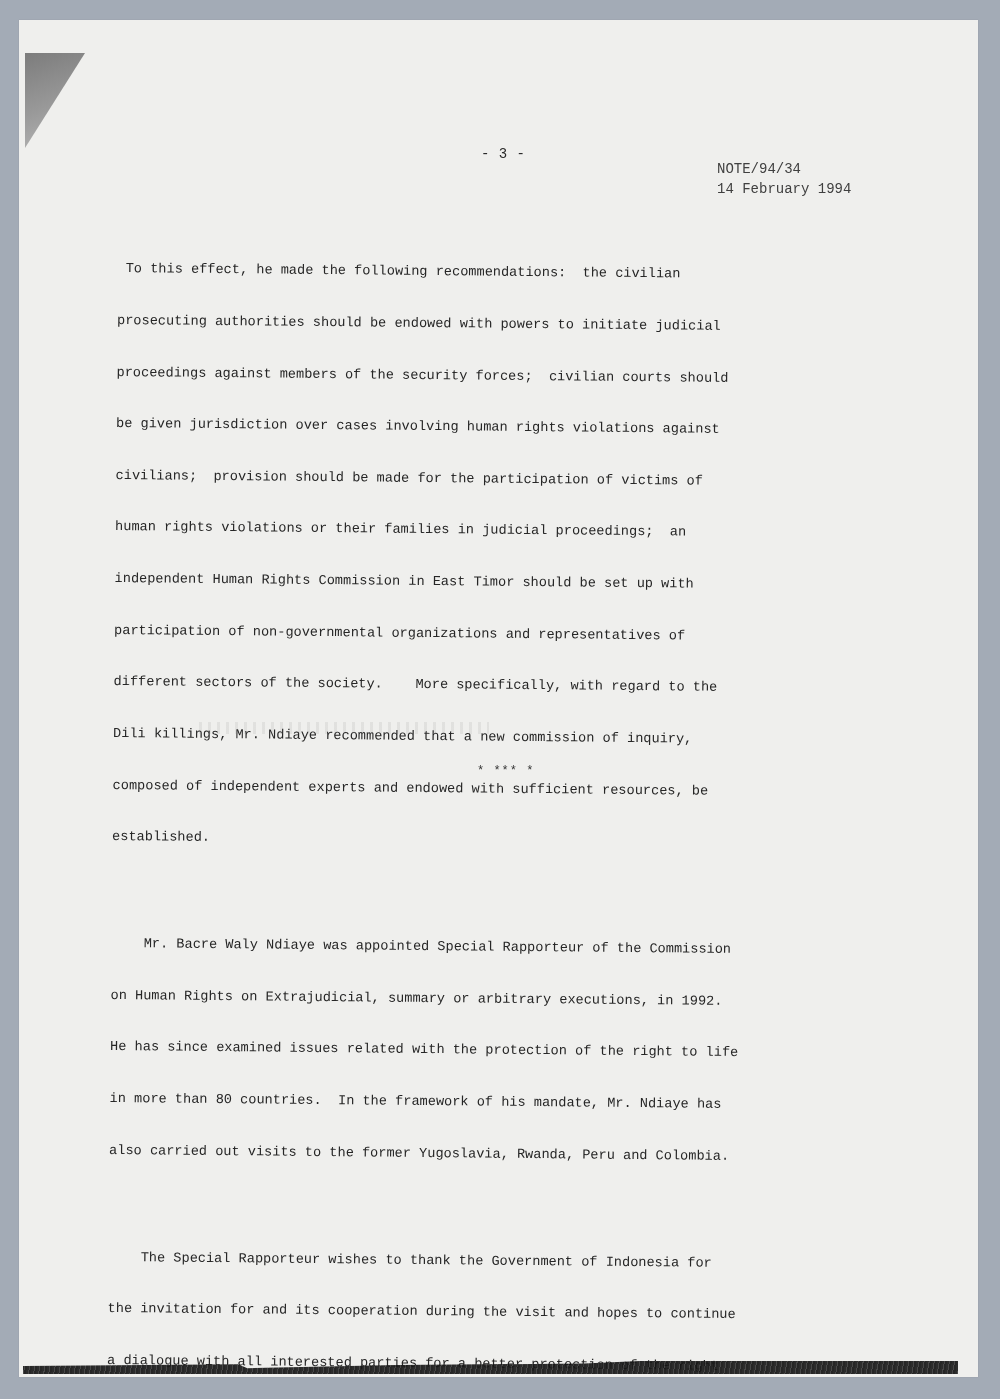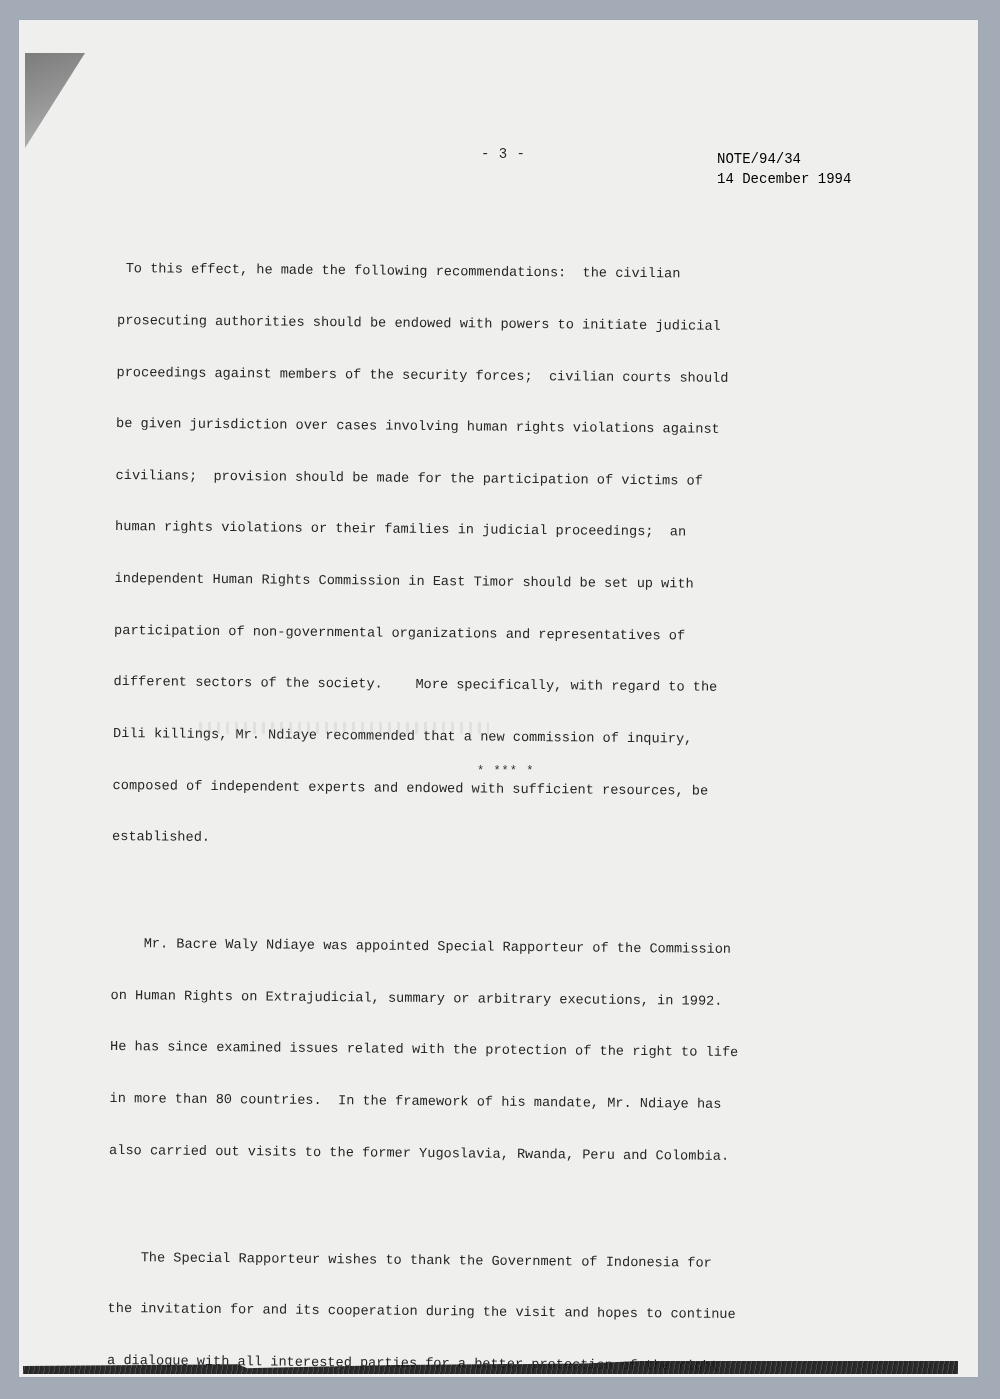--- a/index.html
+++ b/index.html
@@ -36,24 +36,24 @@
       position: absolute;
       left: 462px;
       top: 126px;
       font-size: 14px;
       color: #2a2a2a;
       letter-spacing: 0.5px;
     }
     .doc-ref {
       position: absolute;
       left: 698px;
-      top: 129px;
+      top: 139px;
       font-size: 14px;
       line-height: 20px;
-      color: #000000;
+      color: #404040;
     }
     .doc-ref div { white-space: pre; }
     .body-text {
       position: absolute;
       left: 99px;
       top: 206px;
       width: 760px;
       font-size: 13.6px;
       line-height: 17.2px;
       color: #262626;
@@ -101,21 +101,21 @@
 </head>
 <body>
 
 <div class="paper">
   <div class="corner-mark-wrap"></div>
 
   <div class="page-number">- 3 -</div>
 
   <div class="doc-ref">
     <div>NOTE/94/34</div>
-    <div>14 December 1994</div>
+    <div>14 February 1994</div>
   </div>
 
   <div class="body-text">
     <div class="para">
       <span class="line"> To this effect, he made the following recommendations:  the civilian</span>
       <span class="line">prosecuting authorities should be endowed with powers to initiate judicial</span>
       <span class="line">proceedings against members of the security forces;  civilian courts should</span>
       <span class="line">be given jurisdiction over cases involving human rights violations against</span>
       <span class="line">civilians;  provision should be made for the participation of victims of</span>
       <span class="line">human rights violations or their families in judicial proceedings;  an</span>

